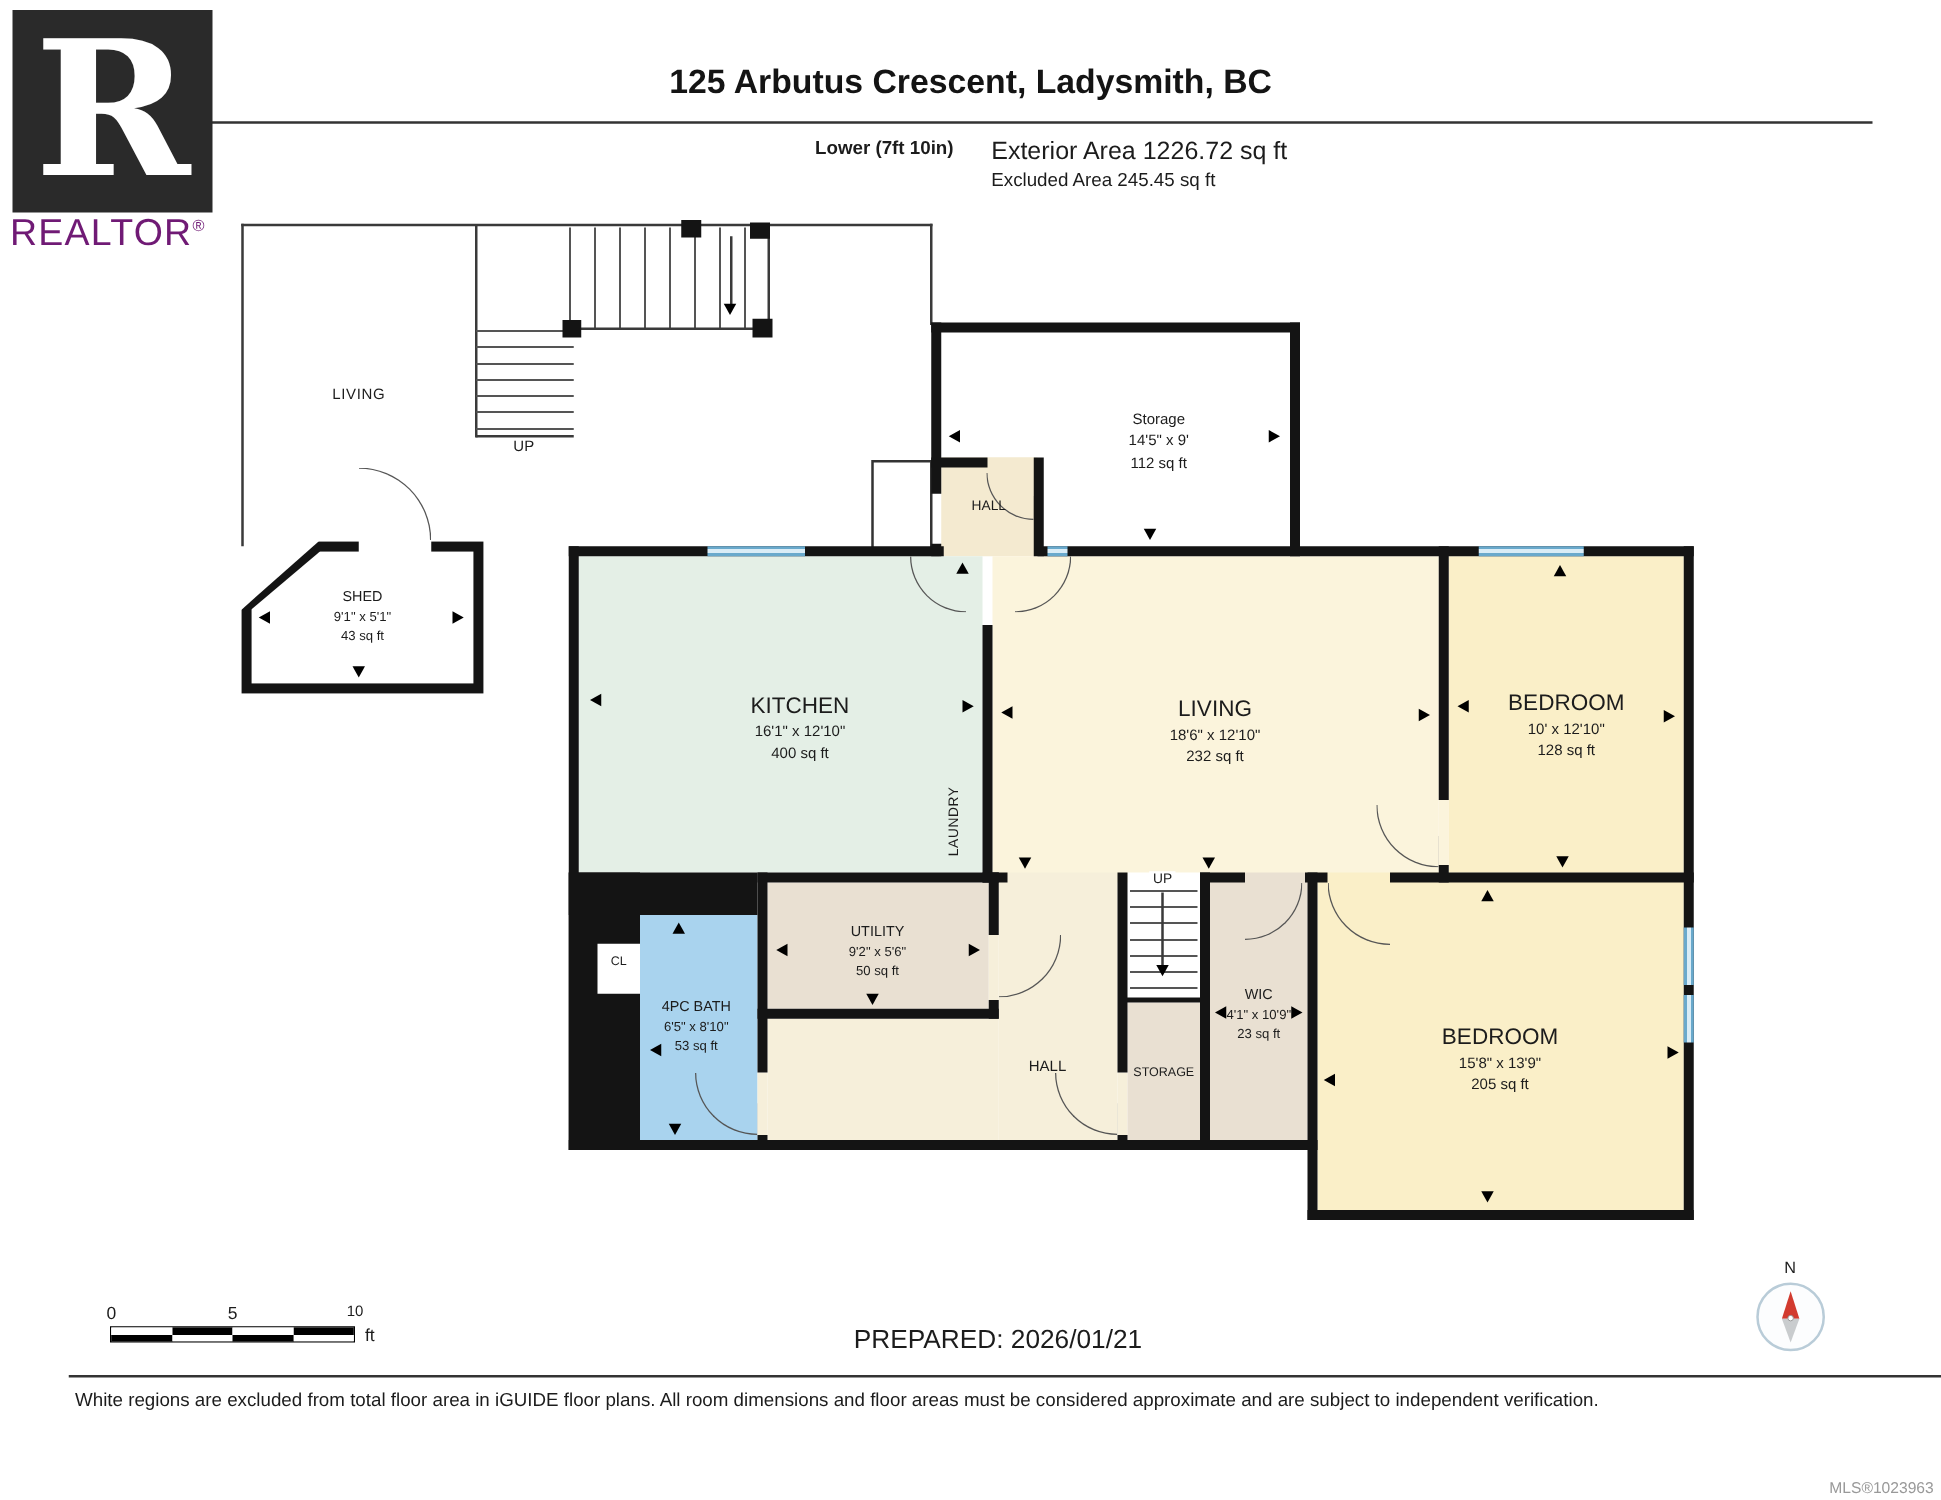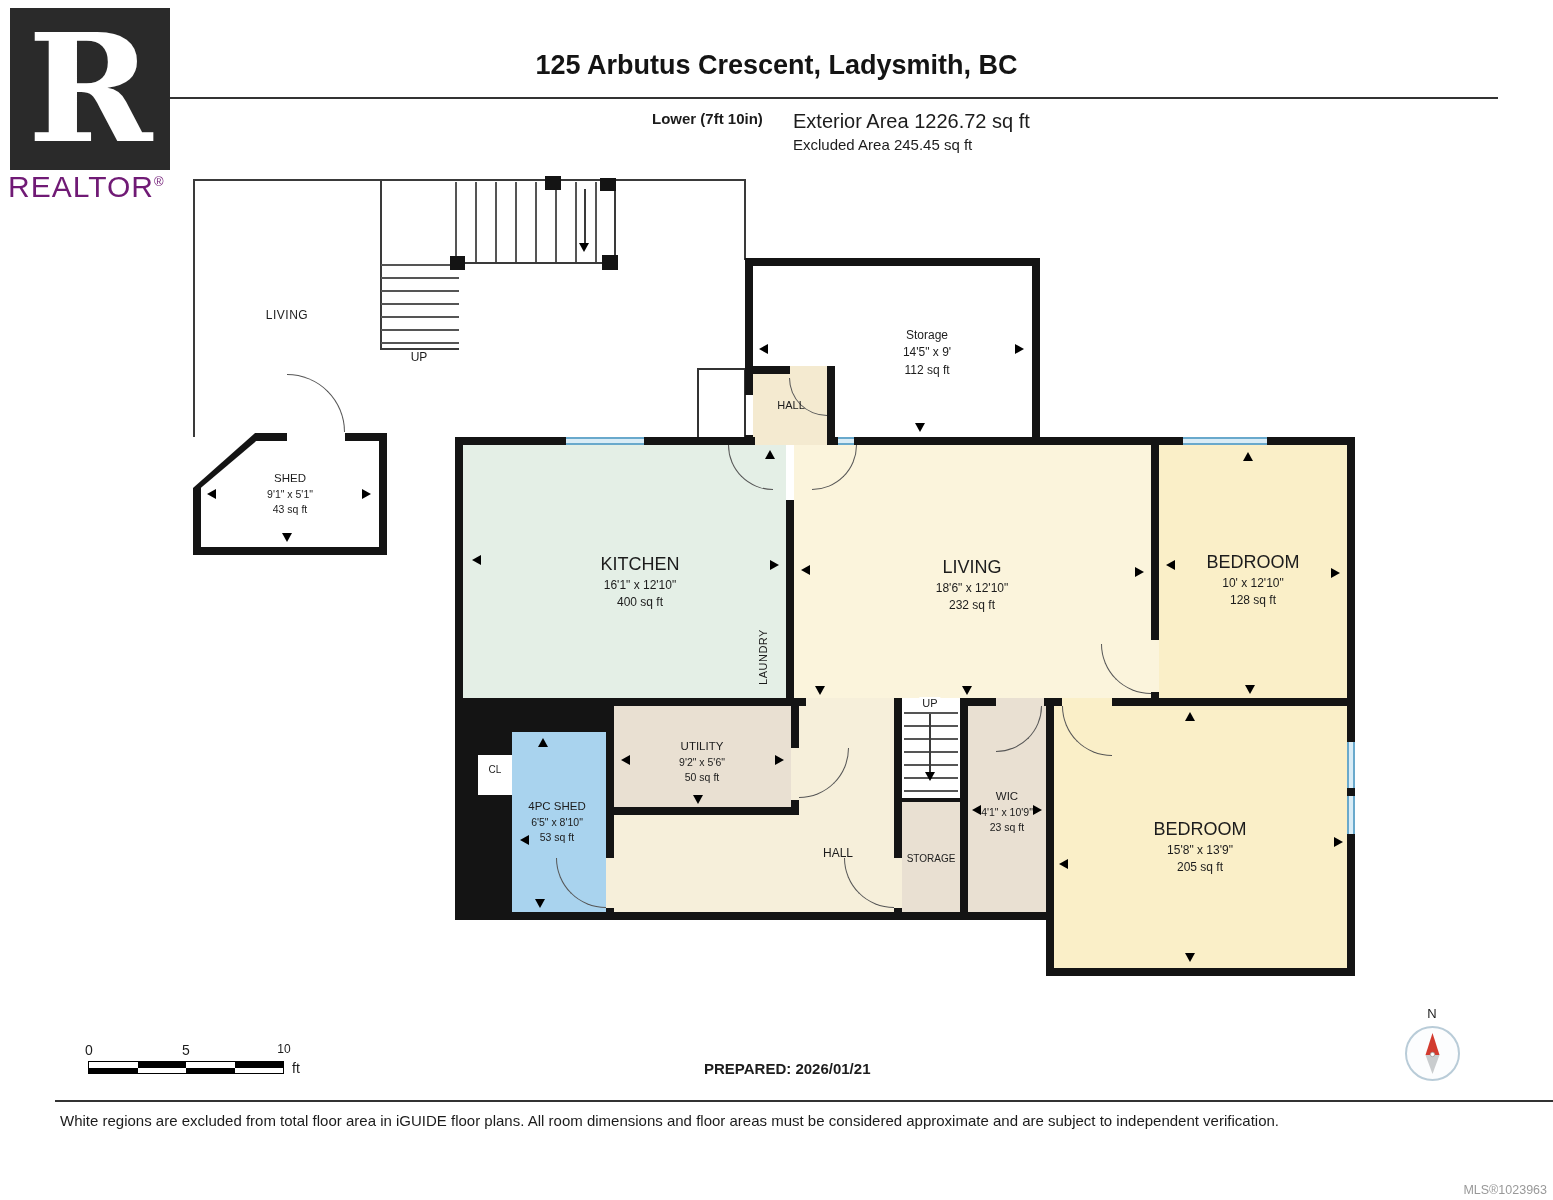--- a/index.html
+++ b/index.html
@@ -218,21 +218,21 @@
   <div class="rl-sub">128 sq ft</div>
 </div>
 
 <div class="room-label sm" style="left:702px;top:738px">
   <div class="rl-name">UTILITY</div>
   <div class="rl-sub">9'2" x 5'6"</div>
   <div class="rl-sub">50 sq ft</div>
 </div>
 
 <div class="room-label sm" style="left:557px;top:798px">
-  <div class="rl-name">4PC SHED</div>
+  <div class="rl-name">4PC BATH</div>
   <div class="rl-sub">6'5" x 8'10"</div>
   <div class="rl-sub">53 sq ft</div>
 </div>
 
 <div class="lbl ctr" style="left:495px;top:764px;font-size:10px">CL</div>
 <div class="lbl ctr" style="left:838px;top:846px;font-size:12px">HALL</div>
 <div class="lbl ctr" style="left:930px;top:697px;font-size:11px;background:#fff;padding:0 3px">UP</div>
 <div class="lbl ctr" style="left:931px;top:853px;font-size:10px">STORAGE</div>
 
 <div class="room-label sm" style="left:1007px;top:788px">
@@ -255,21 +255,21 @@
     <i class="sc-b"></i>
     <i class="sc-w"></i>
     <i class="sc-b"></i>
   <i class="sc-b"></i>
     <i class="sc-w"></i>
     <i class="sc-b"></i>
     <i class="sc-w"></i>
 </div>
 <div class="lbl" style="left:292px;top:1060px;font-size:14px">ft</div>
 
-<div class="lbl" style="left:704px;top:1060px;font-size:15px;font-weight:bold">PREPARED: 2026/01/21</div>
+<div class="lbl" style="left:683px;top:1060px;font-size:21px;font-weight:normal">PREPARED: 2026/01/21</div>
 
 <div class="lbl ctr" style="left:1432px;top:1006px;font-size:13px">N</div>
 <div id="compass-circle">
   <svg width="51" height="51" viewBox="0 0 51 51">
     <polygon points="25.5,5 18.5,27 32.5,27" fill="#d23b2f"></polygon>
     <polygon points="18.5,27 32.5,27 25.5,46" fill="#c9ccce"></polygon>
     <circle cx="25.5" cy="26.5" r="2.2" fill="#fff" stroke="#999" stroke-width="0.8"></circle>
   </svg>
 </div>
 

